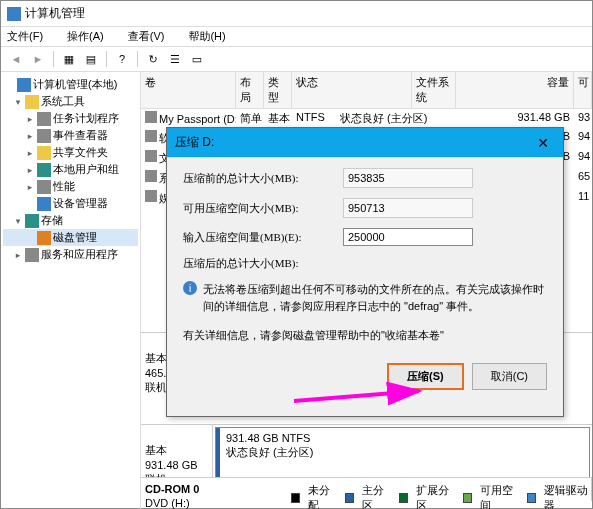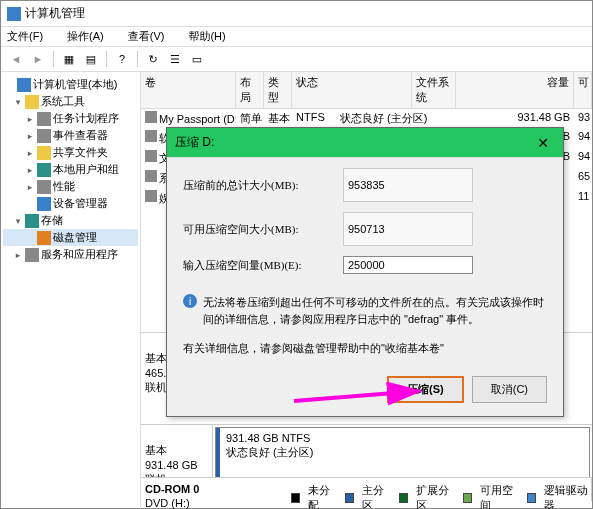--- a/index.html
+++ b/index.html
@@ -43,27 +43,27 @@
 .c-stat { width: 120px; }
 .c-cap { flex: 1; text-align: right; }
 .c-av { width: 18px; }
 
 .listrow { display: flex; padding: 1px 0; }
 .listrow .cell { padding: 1px 4px; font-size: 11px; white-space: nowrap; overflow: hidden; }
 .listrow .ci { width: 12px; height: 12px; background: #888; display: inline-block; margin-right: 2px; }
 
 
 .dialog { position: absolute; left: 165px; top: 126px; width: 398px; height: 290px; background: #f0f0f0; border: 1px solid #666; box-shadow: 2px 2px 6px rgba(0,0,0,0.25); z-index: 10; }
-.dlg-title { display: flex; justify-content: space-between; align-items: center; padding: 6px 8px; background: #22c55e; border-bottom: 1px solid #ddd; }
+.dlg-title { display: flex; justify-content: space-between; align-items: center; padding: 6px 8px; background: #0ea5e9; border-bottom: 1px solid #ddd; }
 .dlg-title .t { font-size: 12px; }
 .dlg-close { width: 24px; text-align: center; font-size: 14px; cursor: default; }
 .dlg-body { padding: 10px 16px; }
 .dlg-row { display: flex; align-items: center; margin-bottom: 10px; }
 .dlg-row .lbl { width: 160px; font-size: 11px; font-family: Liberation Serif, serif; }
-.dlg-row .val { width: 130px; padding: 10px 4px; border: 1px solid #ccc; background: #f8f8f8; font-size: 11px; }
+.dlg-row .val { width: 130px; padding: 3px 4px; border: 1px solid #ccc; background: #f8f8f8; font-size: 11px; }
 .dlg-row input { width: 130px; padding: 2px 4px; border: 1px solid #888; font-size: 11px; }
 .dlg-info { display: flex; gap: 6px; margin: 8px 0; font-size: 11px; line-height: 1.5; }
 .dlg-info .iicon { width: 14px; height: 14px; border-radius: 50%; background: #3a80c8; color: #fff; text-align: center; font-size: 10px; flex-shrink: 0; }
 .dlg-help { font-size: 11px; margin: 14px 0 10px; }
 .dlg-btns { display: flex; justify-content: flex-end; gap: 8px; padding: 0 16px 12px; }
 .dlg-btn { padding: 4px 18px; border: 1px solid #aaa; background: #e8e8e8; font-size: 11px; }
 .dlg-btn.primary { border: 2px solid #e07020; font-weight: bold; }
 
 
 .arrow { position: absolute; left: 288px; top: 340px; z-index: 20; pointer-events: none; }
@@ -282,20 +282,21 @@
       </div>
       <div class="dlg-row">
         <span class="lbl">可用压缩空间大小(MB):</span>
         <span class="val">950713</span>
       </div>
       <div class="dlg-row">
         <span class="lbl">输入压缩空间量(MB)(E):</span>
         <input type="text" value="250000" style="">
       </div>
       <div class="dlg-row">
+        <span class="lbl">压缩后的总计大小(MB):</span>
       </div>
       <div class="dlg-info">
         <span class="iicon">i</span>
         <span>无法将卷压缩到超出任何不可移动的文件所在的点。有关完成该操作时间的详细信息，请参阅应用程序日志中的 "defrag" 事件。</span>
       </div>
       <div class="dlg-help">有关详细信息，请参阅磁盘管理帮助中的"收缩基本卷"</div>
     </div>
     <div class="dlg-btns">
       <button class="dlg-btn primary">压缩(S)</button>
       <button class="dlg-btn">取消(C)</button>

